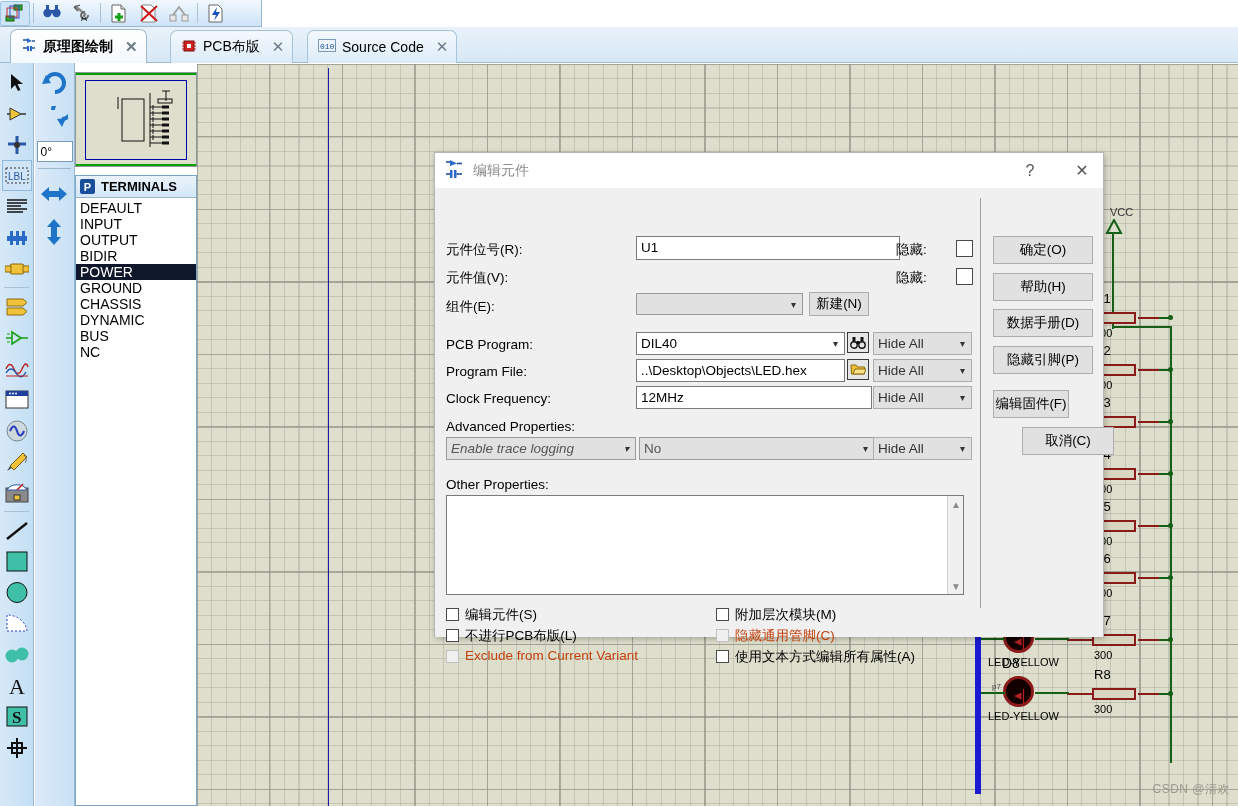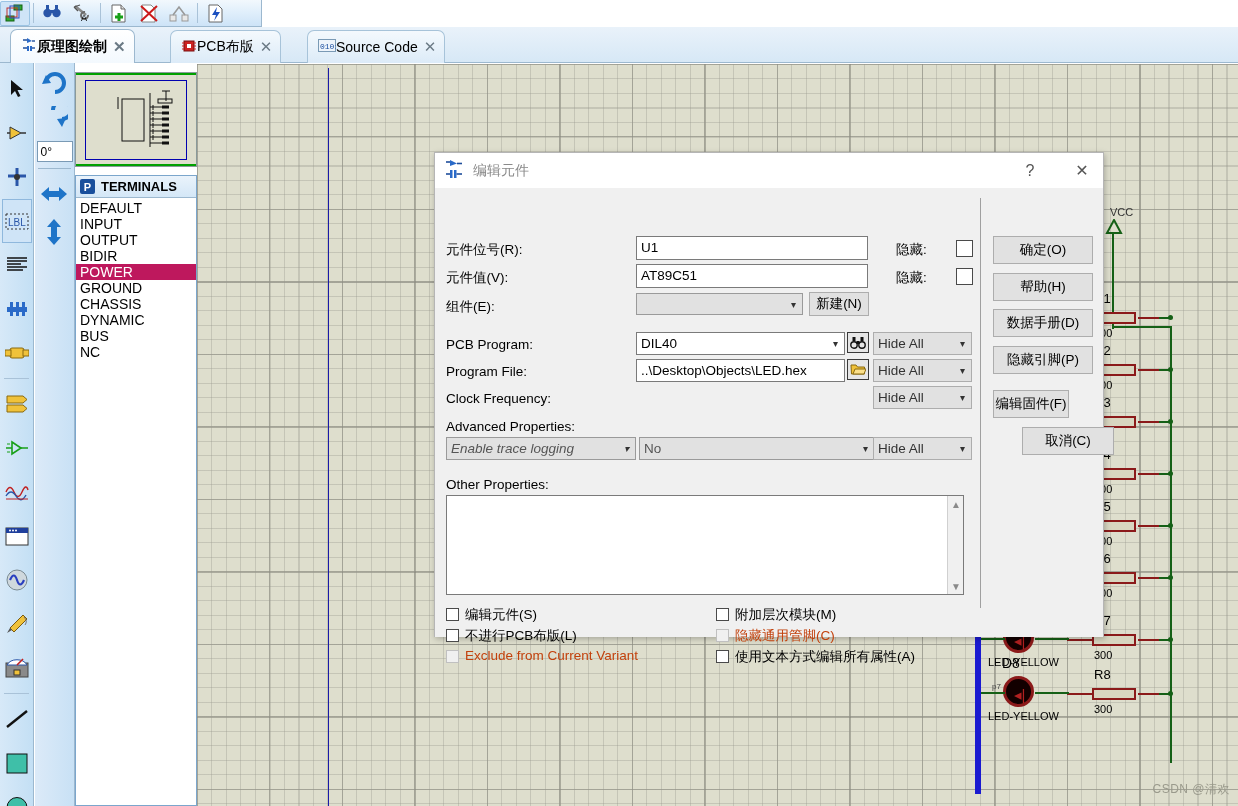--- a/index.html
+++ b/index.html
@@ -27,21 +27,21 @@
   .tb-sep { width:1px; height:20px; background:#a9c2d8; margin:0 3px; }
 
   
   #tabstrip {
     position:absolute; left:0; top:27px; width:1238px; height:36px;
     background:linear-gradient(to bottom,#e9f2fa,#d7e8f6);
     border-bottom:1px solid #9cb8cf;
   }
   .tab {
     position:absolute; top:3px; height:33px;
-    display:flex; align-items:center; 
+    display:flex; align-items:center; gap:6px;
     padding:0 8px 0 10px;
     border:1px solid #a7c3d9; border-bottom:none;
     border-radius:7px 7px 0 0;
     background:linear-gradient(to bottom,#f4f9fd,#dcebf8);
     font-size:14px;
   }
   .tab.selected {
     background:linear-gradient(to bottom,#ffffff,#f3f9fe);
     border-color:#9cb8cf; top:2px; height:34px; z-index:5;
     font-weight:bold;
@@ -50,21 +50,21 @@
   .tab-close { color:#6b7a85; font-size:15px; margin-left:6px; }
 
   
   #modebar {
     position:absolute; left:0; top:63px; width:34px; height:743px;
     background:linear-gradient(to right,#d7e9f8,#c3dff4);
     border-right:1px solid #9cb8cf;
     padding-top:4px;
   }
   .mode-btn {
-    width:30px; height:44px; margin:0 auto;
+    width:30px; height:31px; margin:0 auto;
     display:flex; align-items:center; justify-content:center;
   }
   .mode-btn.sel { background:#cfe4f7; border:1px solid #8fb8dd; }
   .mode-sep { height:1px; background:#a9c2d8; margin:3px 4px; }
 
   
   #orientbar {
     position:absolute; left:35px; top:63px; width:40px; height:743px;
     background:linear-gradient(to right,#dceaf8,#c8e1f5);
     border-right:1px solid #9cb8cf;
@@ -94,21 +94,21 @@
     border-bottom:1px solid #9cb8cf;
     display:flex; align-items:center; gap:6px; padding-left:4px;
     font-size:13px; font-weight:bold;
   }
   .pbadge {
     width:15px; height:15px; background:#1a4f9c; color:#fff;
     font-size:11px; font-weight:bold; display:flex; align-items:center;
     justify-content:center; border-radius:2px;
   }
   .term-item { padding:0 4px; font-size:14px; line-height:16px; }
-  .term-item.sel { background:#be185d; color:#fff; }
+  .term-item.sel { background:#0f172a; color:#fff; }
 
   
   #canvas {
     position:absolute; left:197px; top:64px; width:1041px; height:742px;
     background:
       repeating-linear-gradient(to right, rgba(150,150,140,.35) 0 1px, transparent 1px 14.5px),
       repeating-linear-gradient(to bottom, rgba(150,150,140,.35) 0 1px, transparent 1px 14.5px),
       repeating-linear-gradient(to right, rgba(120,120,110,.5) 0 1px, transparent 1px 72.5px),
       repeating-linear-gradient(to bottom, rgba(120,120,110,.5) 0 1px, transparent 1px 72.5px),
       #dedecd;
@@ -627,26 +627,25 @@
     </span>
     <span class="ttxt">编辑元件</span>
     <span class="spacer"></span>
     <span class="ttbtn">?</span>
     <span class="ttbtn">✕</span>
   </div>
 
   <div id="dlg-body">
 
     <div class="fld-label" style="left:11px; top:53px;">元件位号(R):</div>
-    <div class="txtin" style="left:201px; top:48px; width:232px; height:24px;">U1</div>
+    <div class="txtin" style="left:201px; top:48px; width:264px; height:24px;">U1</div>
     <div class="fld-label" style="left:461px; top:53px;">隐藏:</div>
     <div class="chk" style="left:521px; top:52px; width:17px; height:17px;"></div>
 
     <div class="fld-label" style="left:11px; top:81px;">元件值(V):</div>
-    <div class="txtin" style="left:201px; top:76px; width:232px; height:24px;">AT89C51</div>
     <div class="fld-label" style="left:461px; top:81px;">隐藏:</div>
     <div class="chk" style="left:521px; top:80px; width:17px; height:17px;"></div>
 
     <div class="fld-label" style="left:11px; top:110px;">组件(E):</div>
     <div class="combo grey" style="left:201px; top:105px; width:167px; height:22px;">
       <span></span>
       <span class="arrow">▾</span>
     </div>
     <div class="btn" style="left:374px; top:104px; width:60px; height:24px;">新建(N)</div>
 
@@ -676,20 +675,21 @@
         <path d="M1 2 h5 l1.5 2 h7 v7 h-13 z" fill="#f0c23a" stroke="#8a6a10"></path>
         <path d="M3 11 L5 6 h11 L14 11 z" fill="#fbe08a" stroke="#8a6a10"></path>
       </svg>
     </div>
     <div class="combo hideall" style="left:438px; top:171px; width:99px; height:23px;">
       <span>Hide All</span>
       <span class="arrow">▾</span>
     </div>
 
     <div class="fld-label" style="left:11px; top:203px;">Clock Frequency:</div>
+    <div class="txtin" style="left:201px; top:198px; width:236px; height:23px;">12MHz</div>
     <div class="combo hideall" style="left:438px; top:198px; width:99px; height:23px;">
       <span>Hide All</span>
       <span class="arrow">▾</span>
     </div>
 
     <div class="fld-label" style="left:11px; top:231px;">Advanced Properties:</div>
     <div class="combo grey" style="left:11px; top:249px; width:190px; height:23px;font-style:italic;">
       <span>Enable trace logging</span>
       <span class="arrow">▾</span>
     </div>

